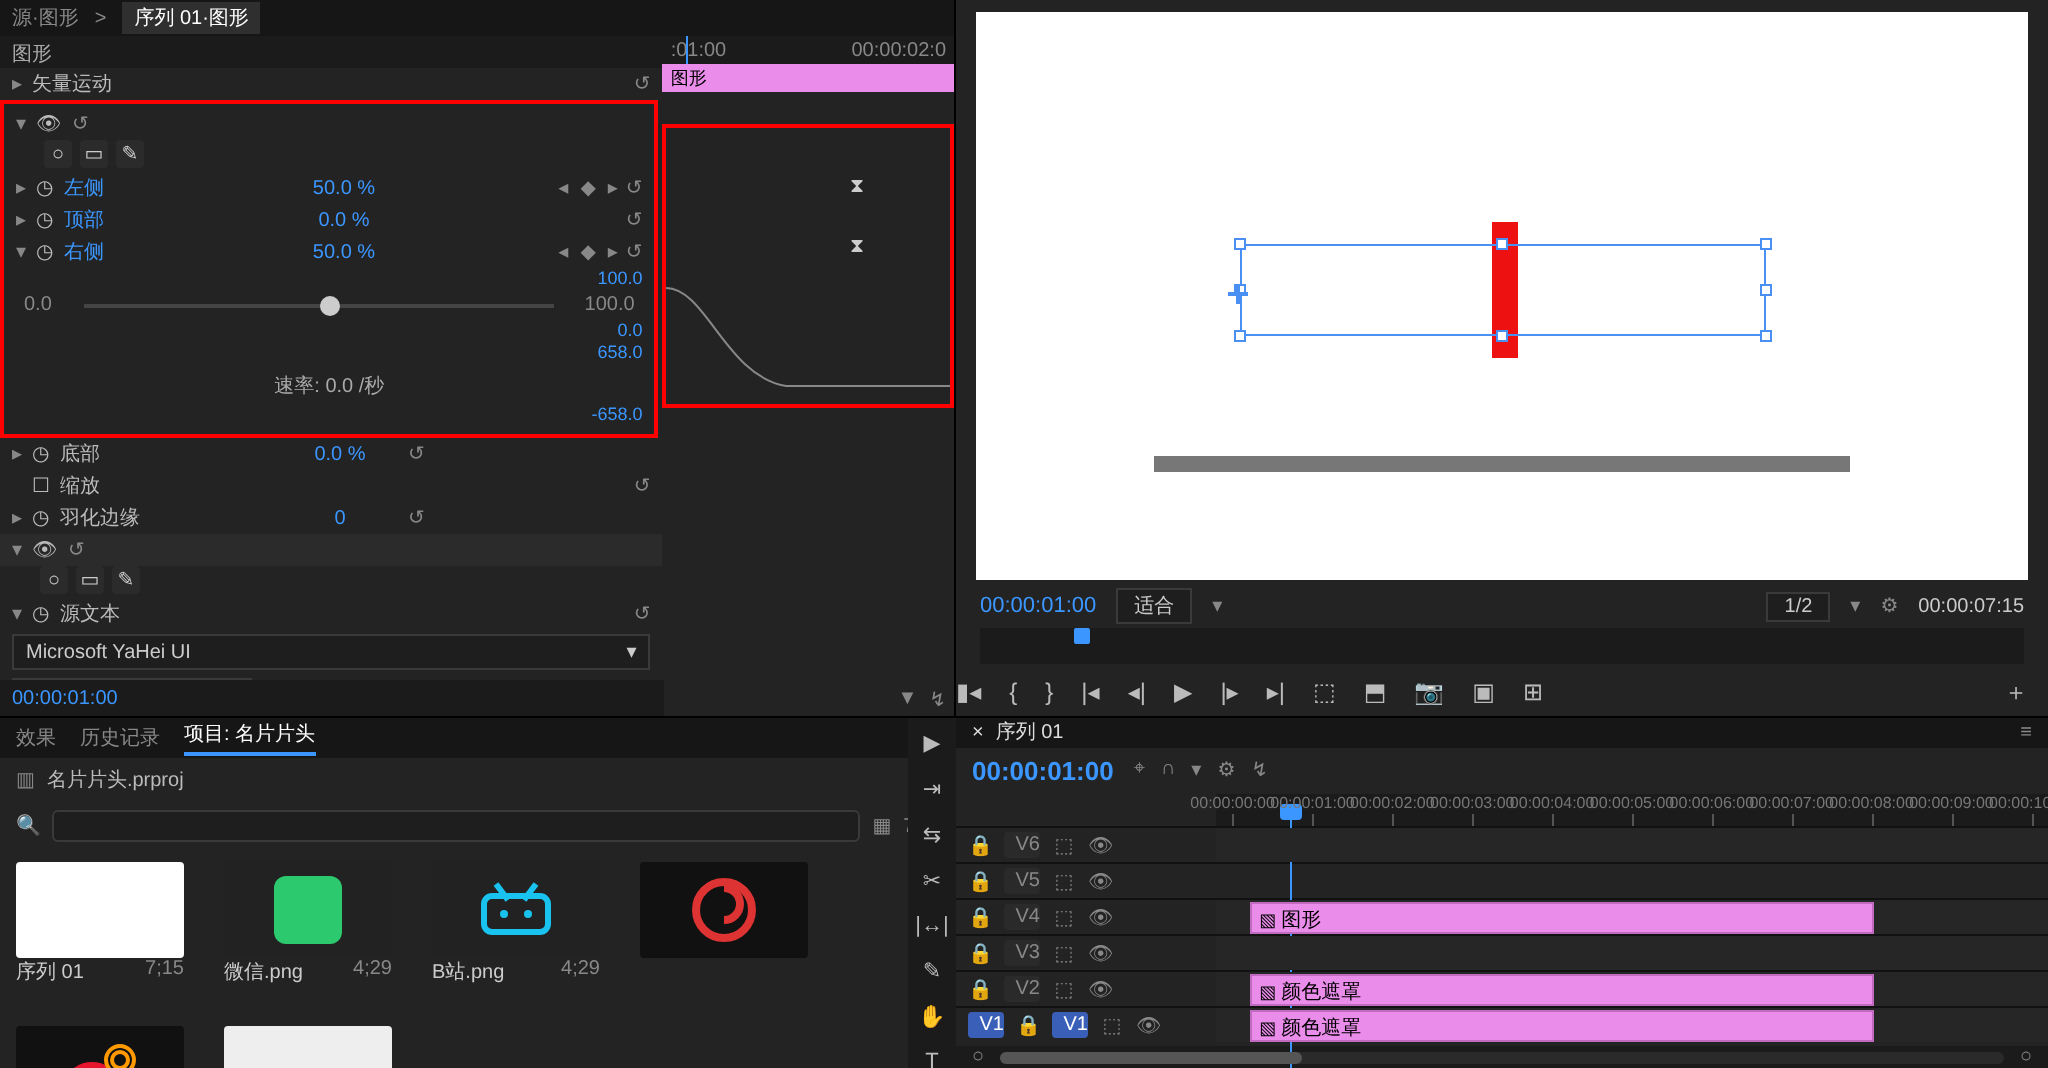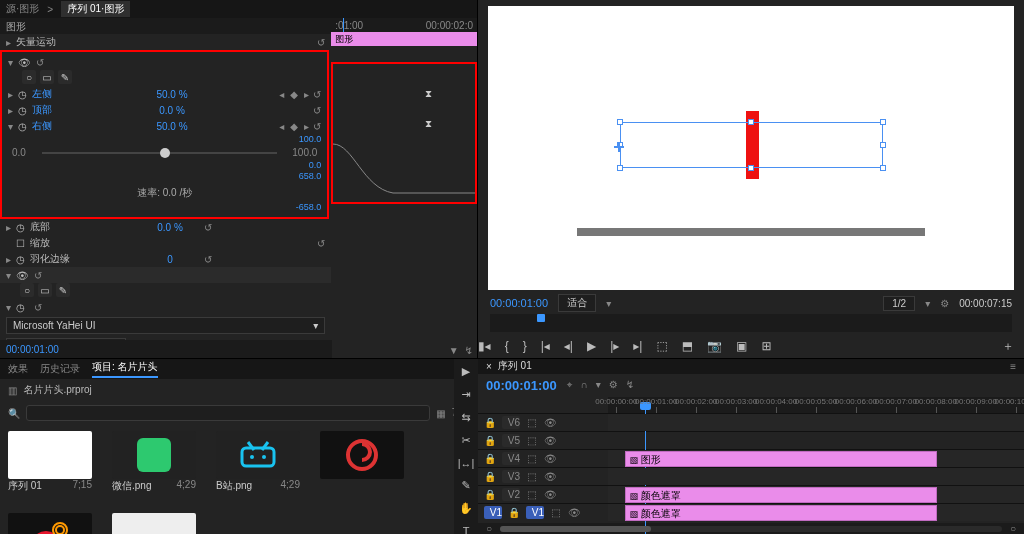--- a/index.html
+++ b/index.html
@@ -211,20 +211,21 @@
             <span class="reset">↺</span>
           </div>
       <div class="prop-icons">
         <span>○</span>
         <span>▭</span>
         <span>✎</span>
       </div>
       <div class="row">
             <span class="tw">▾</span>
             <span class="eye">◷</span>
+            <span class="name" style="flex:1">源文本</span>
             <span class="reset">↺</span>
           </div>
       <div class="font-row">
         <div class="sel" style="flex:1">
               <span>Microsoft YaHei UI</span>
               <span style="margin-left:auto">▾</span>
             </div>
       </div>
       <div class="font-row">
         <div class="sel" style="width:120px">

